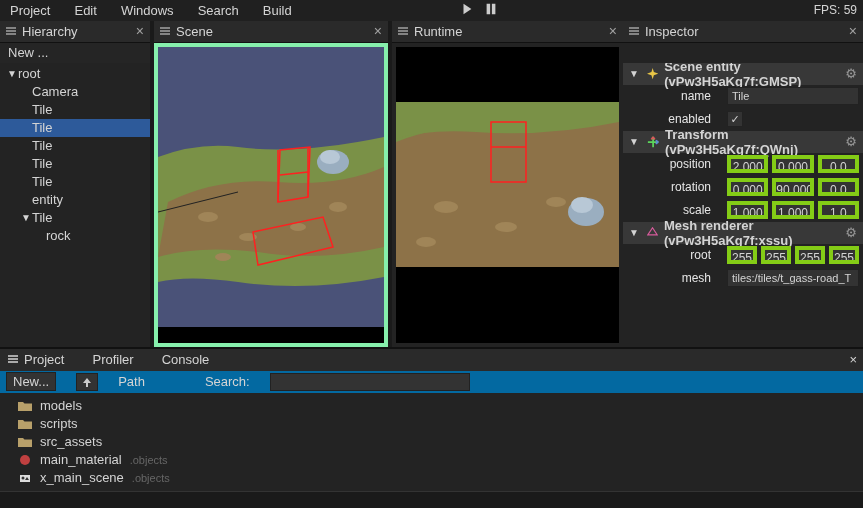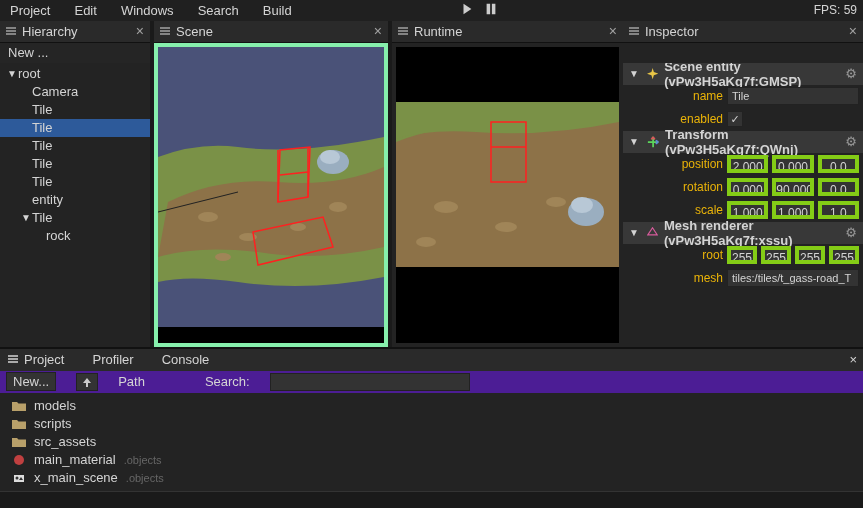--- a/index.html
+++ b/index.html
@@ -26,33 +26,33 @@
 .tree-row.selected { background: #2d5a9a; color: #fff; }
 .tree-arrow { width: 12px; display: inline-block; text-align: center; font-size: 10px; }
 .tree-indent { display: inline-block; }
 .viewport { flex: 1; background: #000; margin: 4px; position: relative; overflow: hidden; }
 .inspector-body { flex: 1; overflow: hidden; }
 .comp-header { height: 22px; background: #383838; display: flex; align-items: center; padding: 0 6px; gap: 6px; font-size: 12px; }
 .comp-header .gear { margin-left: auto; opacity: 0.6; }
 .comp-header .tri { font-size: 10px; margin-right: 2px; }
 .comp-icon { width: 14px; height: 14px; display: inline-flex; align-items: center; justify-content: center; }
 .prop-row { height: 23px; display: flex; align-items: center; padding: 0 4px 0 0; }
-.prop-label { width: 104px; text-align: right; padding-right: 4px; font-size: 12px; color: #eab308; }
+.prop-label { width: 104px; text-align: right; padding-right: 16px; font-size: 12px; color: #e5e5e5; }
 .prop-vals { flex: 1; display: flex; gap: 4px; }
 .prop-val { background: #333; border: 4px solid #84cc16; height: 18px; line-height: 16px; text-align: center; font-size: 12px; flex: 1; min-width: 0; overflow: hidden; white-space: nowrap; }
 .prop-text { background: #333; border: 1px solid #222; height: 18px; line-height: 16px; font-size: 11px; flex: 1; padding: 0 4px; overflow: hidden; white-space: nowrap; text-overflow: ellipsis; }
 .check { width: 16px; height: 16px; background: #333; border: 1px solid #222; display: inline-flex; align-items: center; justify-content: center; font-size: 11px; }
 .lower { flex: 1; background: #232323; display: flex; flex-direction: column; border-top: 2px solid #111; }
 .lower-tabs { height: 22px; background: #2a2a2a; display: flex; align-items: center; padding: 0 8px; gap: 28px; position: relative; }
 .lower-tabs .close-x { position: absolute; right: 6px; }
-.lower-toolbar { height: 22px; background: #4c1d95; display: flex; align-items: center; padding: 0 6px; gap: 20px; font-size: 12px; }
+.lower-toolbar { height: 22px; background: #0369a1; display: flex; align-items: center; padding: 0 6px; gap: 20px; font-size: 12px; }
 .lower-toolbar .btn { background: #333; padding: 1px 6px; border: 1px solid #222; }
 .lower-toolbar .up-btn { background: #333; width: 22px; height: 18px; display: inline-flex; align-items: center; justify-content: center; border: 1px solid #222; }
 .search-box { background: #333; border: 1px solid #222; height: 18px; width: 200px; }
-.file-list { flex: 1; padding: 4px 4px; }
+.file-list { flex: 1; padding: 4px 10px; }
 .file-row { height: 18px; display: flex; align-items: center; padding-left: 8px; gap: 8px; font-size: 13px; }
 .file-icon { width: 14px; height: 14px; display: inline-flex; align-items: center; justify-content: center; }
 .obj-suffix { color: #666; font-size: 11px; }
 .statusbar { height: 18px; background: #1a1a1a; border-top: 1px solid #333; }
 
 
 .scene-svg { position: absolute; inset: 0; }
 </style>
 </head>
 <body>

